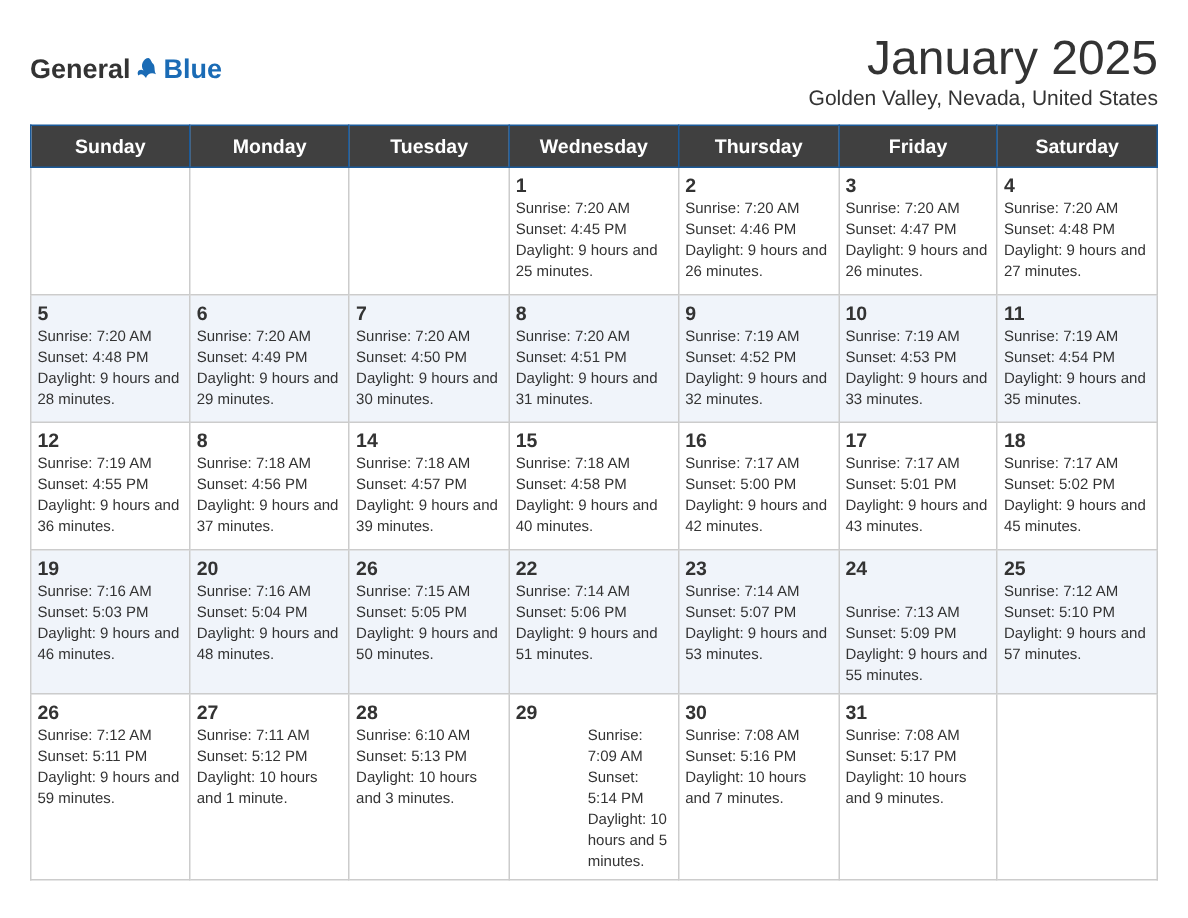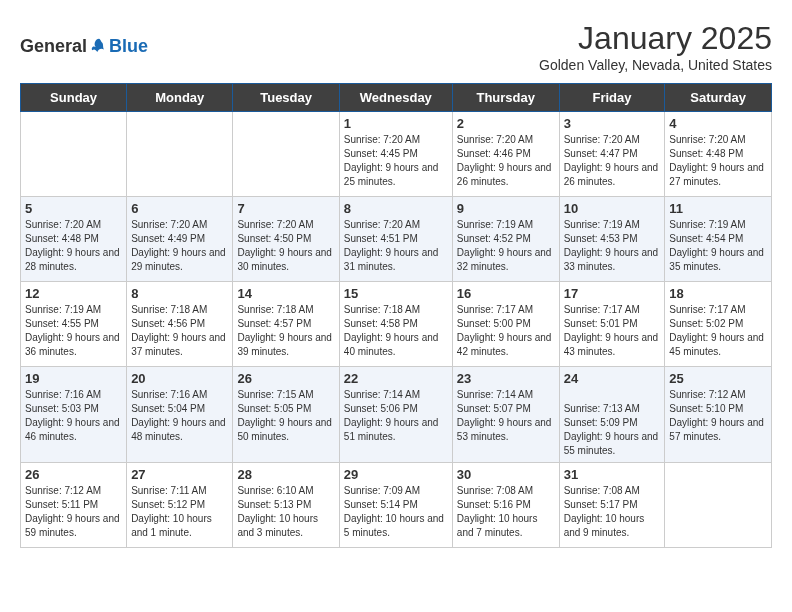--- a/index.html
+++ b/index.html
@@ -299,21 +299,21 @@
 Daylight: 10 hours and 1 minute.</div>
         </td>
         <td>
           <div class="day-number">28</div>
           <div class="day-info" style="white-space: pre-line;">Sunrise: 6:10 AM
 Sunset: 5:13 PM
 Daylight: 10 hours and 3 minutes.</div>
         </td>
         <td>
           <div class="day-number">29</div>
-          <div class="day-info" style="white-space: pre-line;">Sunrise: 7:09 AM
+          <div class="day-info" style="white-space: pre-line; margin-left: 48px;">Sunrise: 7:09 AM
 Sunset: 5:14 PM
 Daylight: 10 hours and 5 minutes.</div>
         </td>
         <td>
           <div class="day-number">30</div>
           <div class="day-info" style="white-space: pre-line;">Sunrise: 7:08 AM
 Sunset: 5:16 PM
 Daylight: 10 hours and 7 minutes.</div>
         </td>
         <td>

